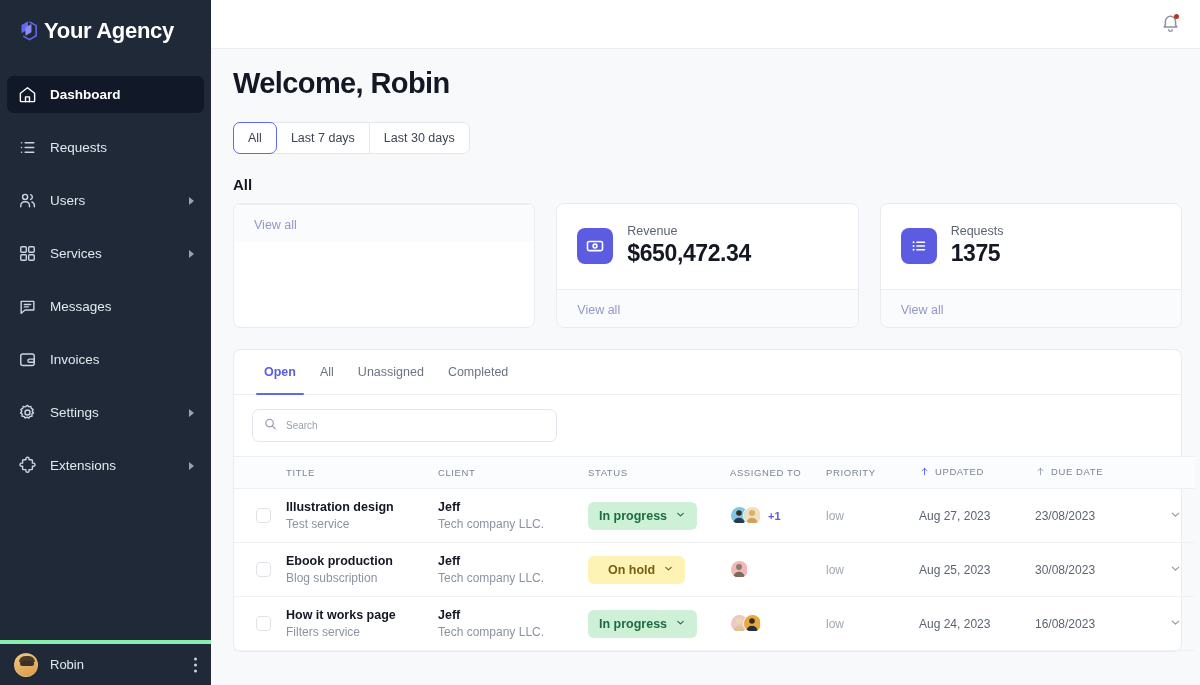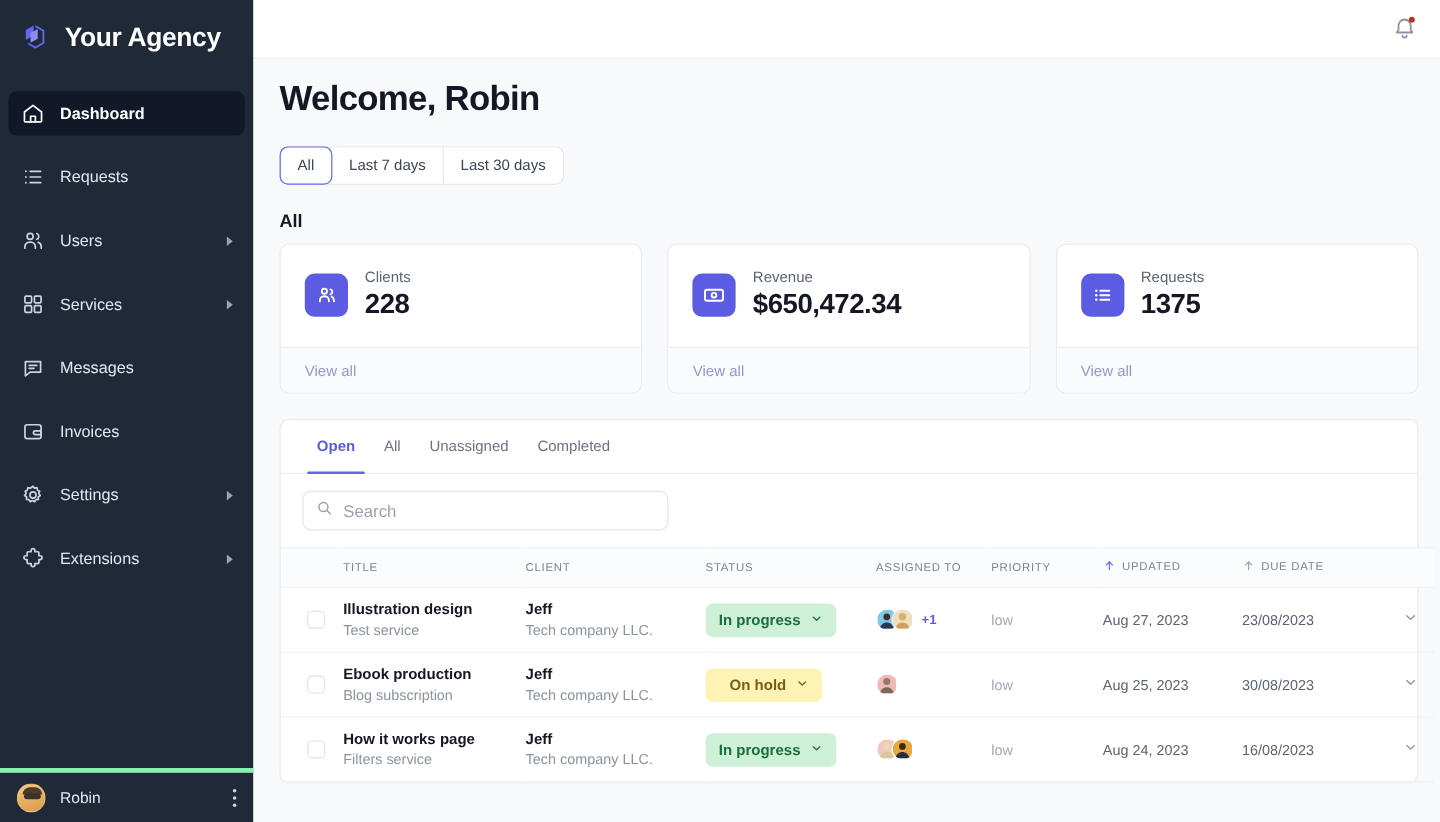--- a/index.html
+++ b/index.html
@@ -12,21 +12,21 @@
   .app { display: flex; width: 1200px; height: 685px; }
 
   
   .sidebar {
     width: 211px; flex: 0 0 211px; height: 685px;
     background: #1f2937;
     display: flex; flex-direction: column;
     position: relative;
   }
   .brand {
-    display: flex; align-items: center; gap: 10px;
+    display: flex; align-items: center; 
     padding: 16px 0 16px 14px; height: 62px;
   }
   .brand-logo { width: 30px; height: 30px; flex: 0 0 30px; }
   .brand-name {
     color: #ffffff; font-size: 22px; font-weight: bold;
     letter-spacing: -0.3px; white-space: nowrap;
   }
   .nav { margin-top: 14px; flex: 1 1 auto; }
   .nav-item {
     display: flex; align-items: center;
@@ -175,21 +175,21 @@
   }
 
   .toolbar { display: flex; align-items: center; padding: 14px 18px 14px 18px; }
   .search {
     position: relative; width: 305px; height: 33px;
     border: 1px solid #e3e6ec; border-radius: 7px; background: #ffffff;
     display: flex; align-items: center; padding-left: 33px;
   }
   .search-ico { position: absolute; left: 10px; top: 50%; transform: translateY(-50%); color: #9aa2b1; }
   .search input {
-    border: none; outline: none; font-size: 14px; color: #0f766e;
+    border: none; outline: none; font-size: 10px; color: #0f766e;
     width: 100%; background: transparent;
     font-family: "Liberation Sans", sans-serif;
   }
   .search input::placeholder { color: #9aa2b1; }
   .tool-right { margin-left: auto; display: flex; gap: 8px; }
   .btn-filters {
     display: flex; align-items: center; gap: 7px; height: 31px;
     border: 1px solid #e3e6ec; border-radius: 7px; background: #ffffff;
     padding: 0 11px; font-size: 12.5px; color: #3c4454; cursor: pointer;
   }
@@ -388,34 +388,20 @@
         <div class="seg active">All</div>
         <div class="seg">Last 7 days</div>
         <div class="seg">Last 30 days</div>
       </div>
 
       <h2 class="section-title">All</h2>
 
       <div class="cards">
 
         <div class="card">
-          <div class="card-body">
-            <span class="card-ico">
-              <svg viewBox="0 0 24 24" width="20" height="20" fill="none" stroke="currentColor" stroke-width="1.9" stroke-linecap="round" stroke-linejoin="round">
-                  <circle cx="10" cy="8" r="2.6"></circle>
-                  <path d="M5.5 18v-.8a4.2 4.2 0 0 1 4.2-4.2h.6a4.2 4.2 0 0 1 4.2 4.2v.8"></path>
-                  <path d="M16 6.2a2.6 2.6 0 0 1 0 5"></path>
-                  <path d="M17.2 13.4A4 4 0 0 1 19.5 17v1"></path>
-                </svg>
-            </span>
-            <div>
-              <div class="card-label">Clients</div>
-              <div class="card-value">228</div>
-            </div>
-          </div>
           <div class="card-foot">
             <a>View all</a>
           </div>
         </div>
 
         <div class="card">
           <div class="card-body">
             <span class="card-ico">
               <svg viewBox="0 0 24 24" width="20" height="20" fill="none" stroke="currentColor" stroke-width="1.9" stroke-linejoin="round">
                   <rect x="3" y="6.5" width="18" height="11" rx="2"></rect>

